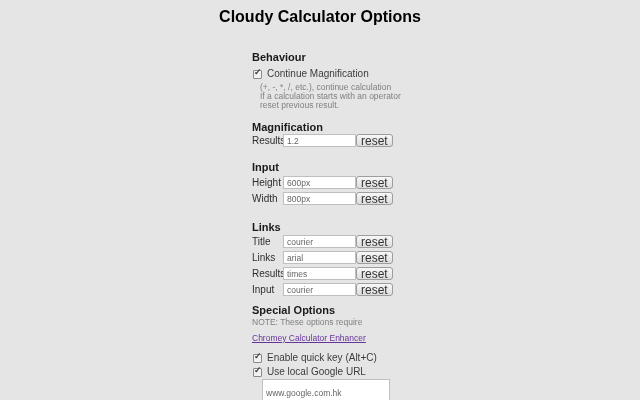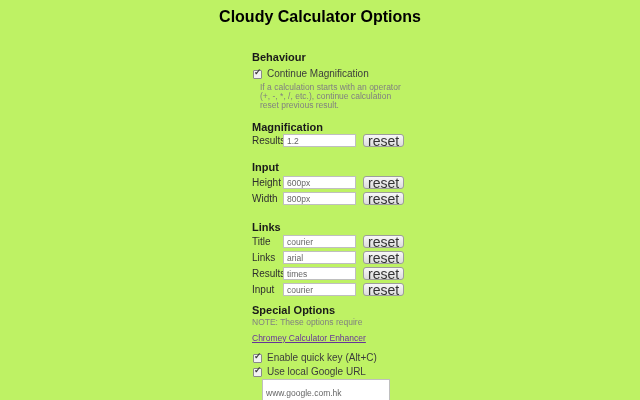--- a/index.html
+++ b/index.html
@@ -1,18 +1,18 @@
 <!DOCTYPE html>
 <html><head>
 <meta charset="utf-8">
 <style>
   * { margin: 0; padding: 0; box-sizing: border-box; }
   html, body { width: 640px; height: 400px; background: #ffffff;
     font-family: "Liberation Sans", sans-serif; color: #333; overflow: hidden; }
-  .page { position: relative; width: 640px; height: 400px; background: #bef264; }
+  .page { position: relative; width: 640px; height: 400px; background: #e5e5e5; }
 
   .page-title { position: absolute; top: 8px; left: 0; width: 640px;
     text-align: center; font-size: 16px; font-weight: bold; color: #000;
     line-height: 18px; }
 
   .content { position: absolute; left: 252px; top: 0; width: 160px; }
 
   h3.sec { font-size: 11px; font-weight: bold; color: #1a1a1a; line-height: 12px; }
   .h-behaviour { margin-top: 51px; }
   .h-magnification { margin-top: 11px; }
@@ -32,22 +32,22 @@
   .desc { margin-top: 3px; margin-left: 8px; font-size: 8.5px; color: #808080;
     line-height: 9px; white-space: nowrap; }
 
   .field-row { display: flex; align-items: center; height: 13px; }
   .mt1 { margin-top: 1px; } .mt2 { margin-top: 2px; } .mt3 { margin-top: 3px; }
   .field-label { width: 31px; flex: 0 0 auto; font-size: 10px; color: #2e2e2e;
     line-height: 13px; white-space: nowrap; }
   .txt { width: 73px; height: 13px; border: 1px solid #bfbfbf; background: #fff;
     font-family: "Liberation Sans", sans-serif; font-size: 8.5px; color: #666;
     padding: 1px 3px; line-height: 9px; outline: none; }
-  .reset-btn { margin-left: 7px; height: 13px; padding: 0 4px; font-family:
-    "Liberation Sans", sans-serif; font-size: 14px; line-height: 10px; color: #333;
+  .reset-btn { height: 13px; padding: 0 4px; font-family:
+    "Liberation Sans", sans-serif; font-size: 12px; line-height: 10px; color: #333;
     border: 1px solid #9d9d9d; border-radius: 3px;
     background: linear-gradient(#f8f8f8, #dcdcdc); cursor: default; }
 
   .note { margin-top: 2px; font-size: 8.5px; color: #808080; line-height: 9px;
     white-space: nowrap; }
   .note-link { font-size: 8.5px; line-height: 9px; text-decoration: underline;
     white-space: nowrap; display: inline-block; }
   .cb-row.sp1 { margin-top: 7px; }
   .cb-row.sp2 { margin-top: 2px; }
   .url-input { display: block; margin-top: 1px; margin-left: 10px; width: 128px;
@@ -62,22 +62,22 @@
 
   <div class="content">
 
     
     <h3 class="sec h-behaviour">Behaviour</h3>
     <div class="cb-row first">
       <span class="checkbox checked"></span>
       <span class="cb-label">Continue Magnification</span>
     </div>
     <div class="desc">
+      <div>(+, -, *, /, etc.), continue calculation</div>
       <div>If a calculation starts with an operator</div>
-      <div>(+, -, *, /, etc.), continue calculation</div>
       <div>reset previous result.</div>
     </div>
 
     
     <h3 class="sec h-magnification">Magnification</h3>
     <div class="field-row mt1">
       <span class="field-label">Results</span>
       <input class="txt" type="text" value="1.2" style="">
       <button class="reset-btn">reset</button>
     </div>

